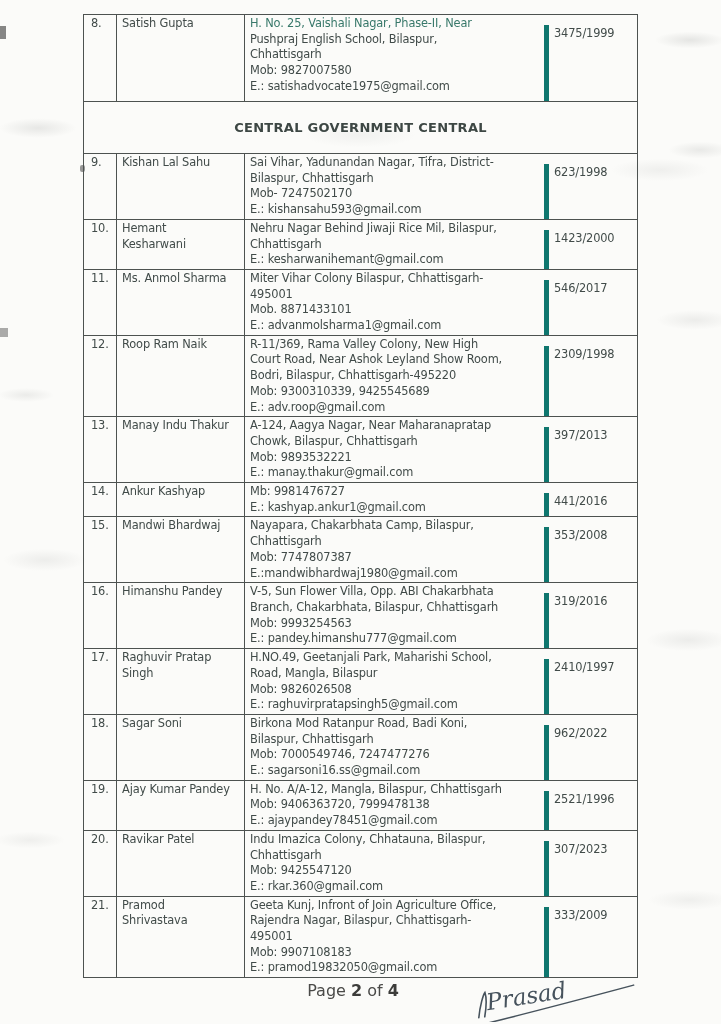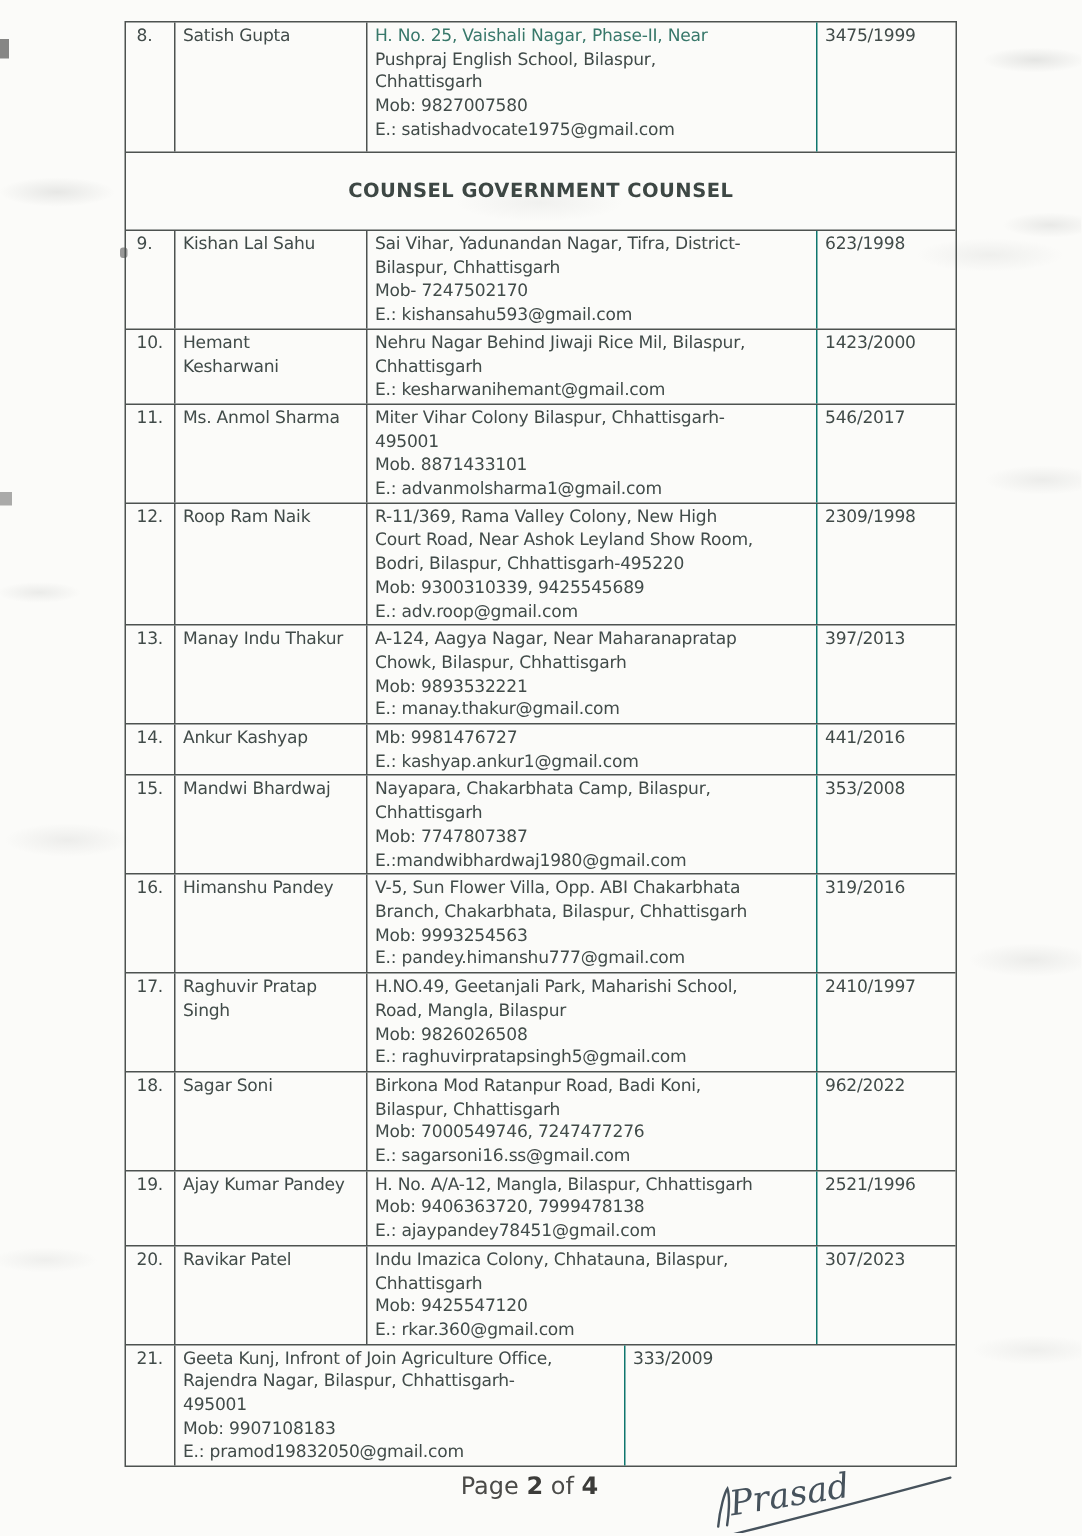--- a/index.html
+++ b/index.html
@@ -42,21 +42,21 @@
     border: 1.5px solid #4d5250;
     background: transparent;
   }
   .row { display: flex; align-items: stretch; }
   .row + .row { border-top: 1px solid #4d5250; }
   .entry-row .cell { padding: 1px 4px 1px 5px; }
   .cell { font-size: 11.4px; line-height: 15.7px; letter-spacing: -0.15px; }
   .cell.sno  { width: 32px;  flex: 0 0 32px; padding-left: 7px; }
   .cell.name { width: 128px; flex: 0 0 128px; border-left: 1px solid #4d5250; }
   .cell.addr { width: 300px; flex: 0 0 300px; border-left: 1px solid #4d5250; }
-  .cell.reg  { width: 95px;  flex: 1 1 auto;  border-left: 1px solid #0f766e; }
+  .cell.reg  { width: 95px;  flex: 1 1 auto;  border-left: 5px solid #0f766e; margin-top: 10px; }
   .line { white-space: nowrap; }
   .line.teal { color: #38786a; }
 
   .section-row {
     min-height: 52px;
     display: flex; align-items: center; justify-content: center;
   }
   .section-label {
     font-weight: bold; font-size: 13px; letter-spacing: .3px;
     color: #3d4744;
@@ -91,21 +91,21 @@
         <div class="cell addr">
           <div class="line teal">H. No. 25, Vaishali Nagar, Phase-II, Near</div>
           <div class="line">Pushpraj English School, Bilaspur,</div>
           <div class="line">Chhattisgarh</div>
           <div class="line">Mob: 9827007580</div>
           <div class="line">E.: satishadvocate1975@gmail.com</div>
         </div>
         <div class="cell reg">3475/1999</div>
       </div>
       <div class="row section-row">
-        <div class="section-label">COUNSEL GOVERNMENT COUNSEL</div>
+        <div class="section-label">CENTRAL GOVERNMENT CENTRAL</div>
       </div>
       <div class="row entry-row">
         <div class="cell sno">9.</div>
         <div class="cell name">
           <div class="line">Kishan Lal Sahu</div>
         </div>
         <div class="cell addr">
           <div class="line">Sai Vihar, Yadunandan Nagar, Tifra, District-</div>
           <div class="line">Bilaspur, Chhattisgarh</div>
           <div class="line">Mob- 7247502170</div>
@@ -250,20 +250,24 @@
         <div class="cell addr">
           <div class="line">Indu Imazica Colony, Chhatauna, Bilaspur,</div>
           <div class="line">Chhattisgarh</div>
           <div class="line">Mob: 9425547120</div>
           <div class="line">E.: rkar.360@gmail.com</div>
         </div>
         <div class="cell reg">307/2023</div>
       </div>
       <div class="row entry-row">
         <div class="cell sno">21.</div>
+        <div class="cell name">
+          <div class="line">Pramod</div>
+          <div class="line">Shrivastava</div>
+        </div>
         <div class="cell addr">
           <div class="line">Geeta Kunj, Infront of Join Agriculture Office,</div>
           <div class="line">Rajendra Nagar, Bilaspur, Chhattisgarh-</div>
           <div class="line">495001</div>
           <div class="line">Mob: 9907108183</div>
           <div class="line">E.: pramod19832050@gmail.com</div>
         </div>
         <div class="cell reg">333/2009</div>
       </div>
     </div>

